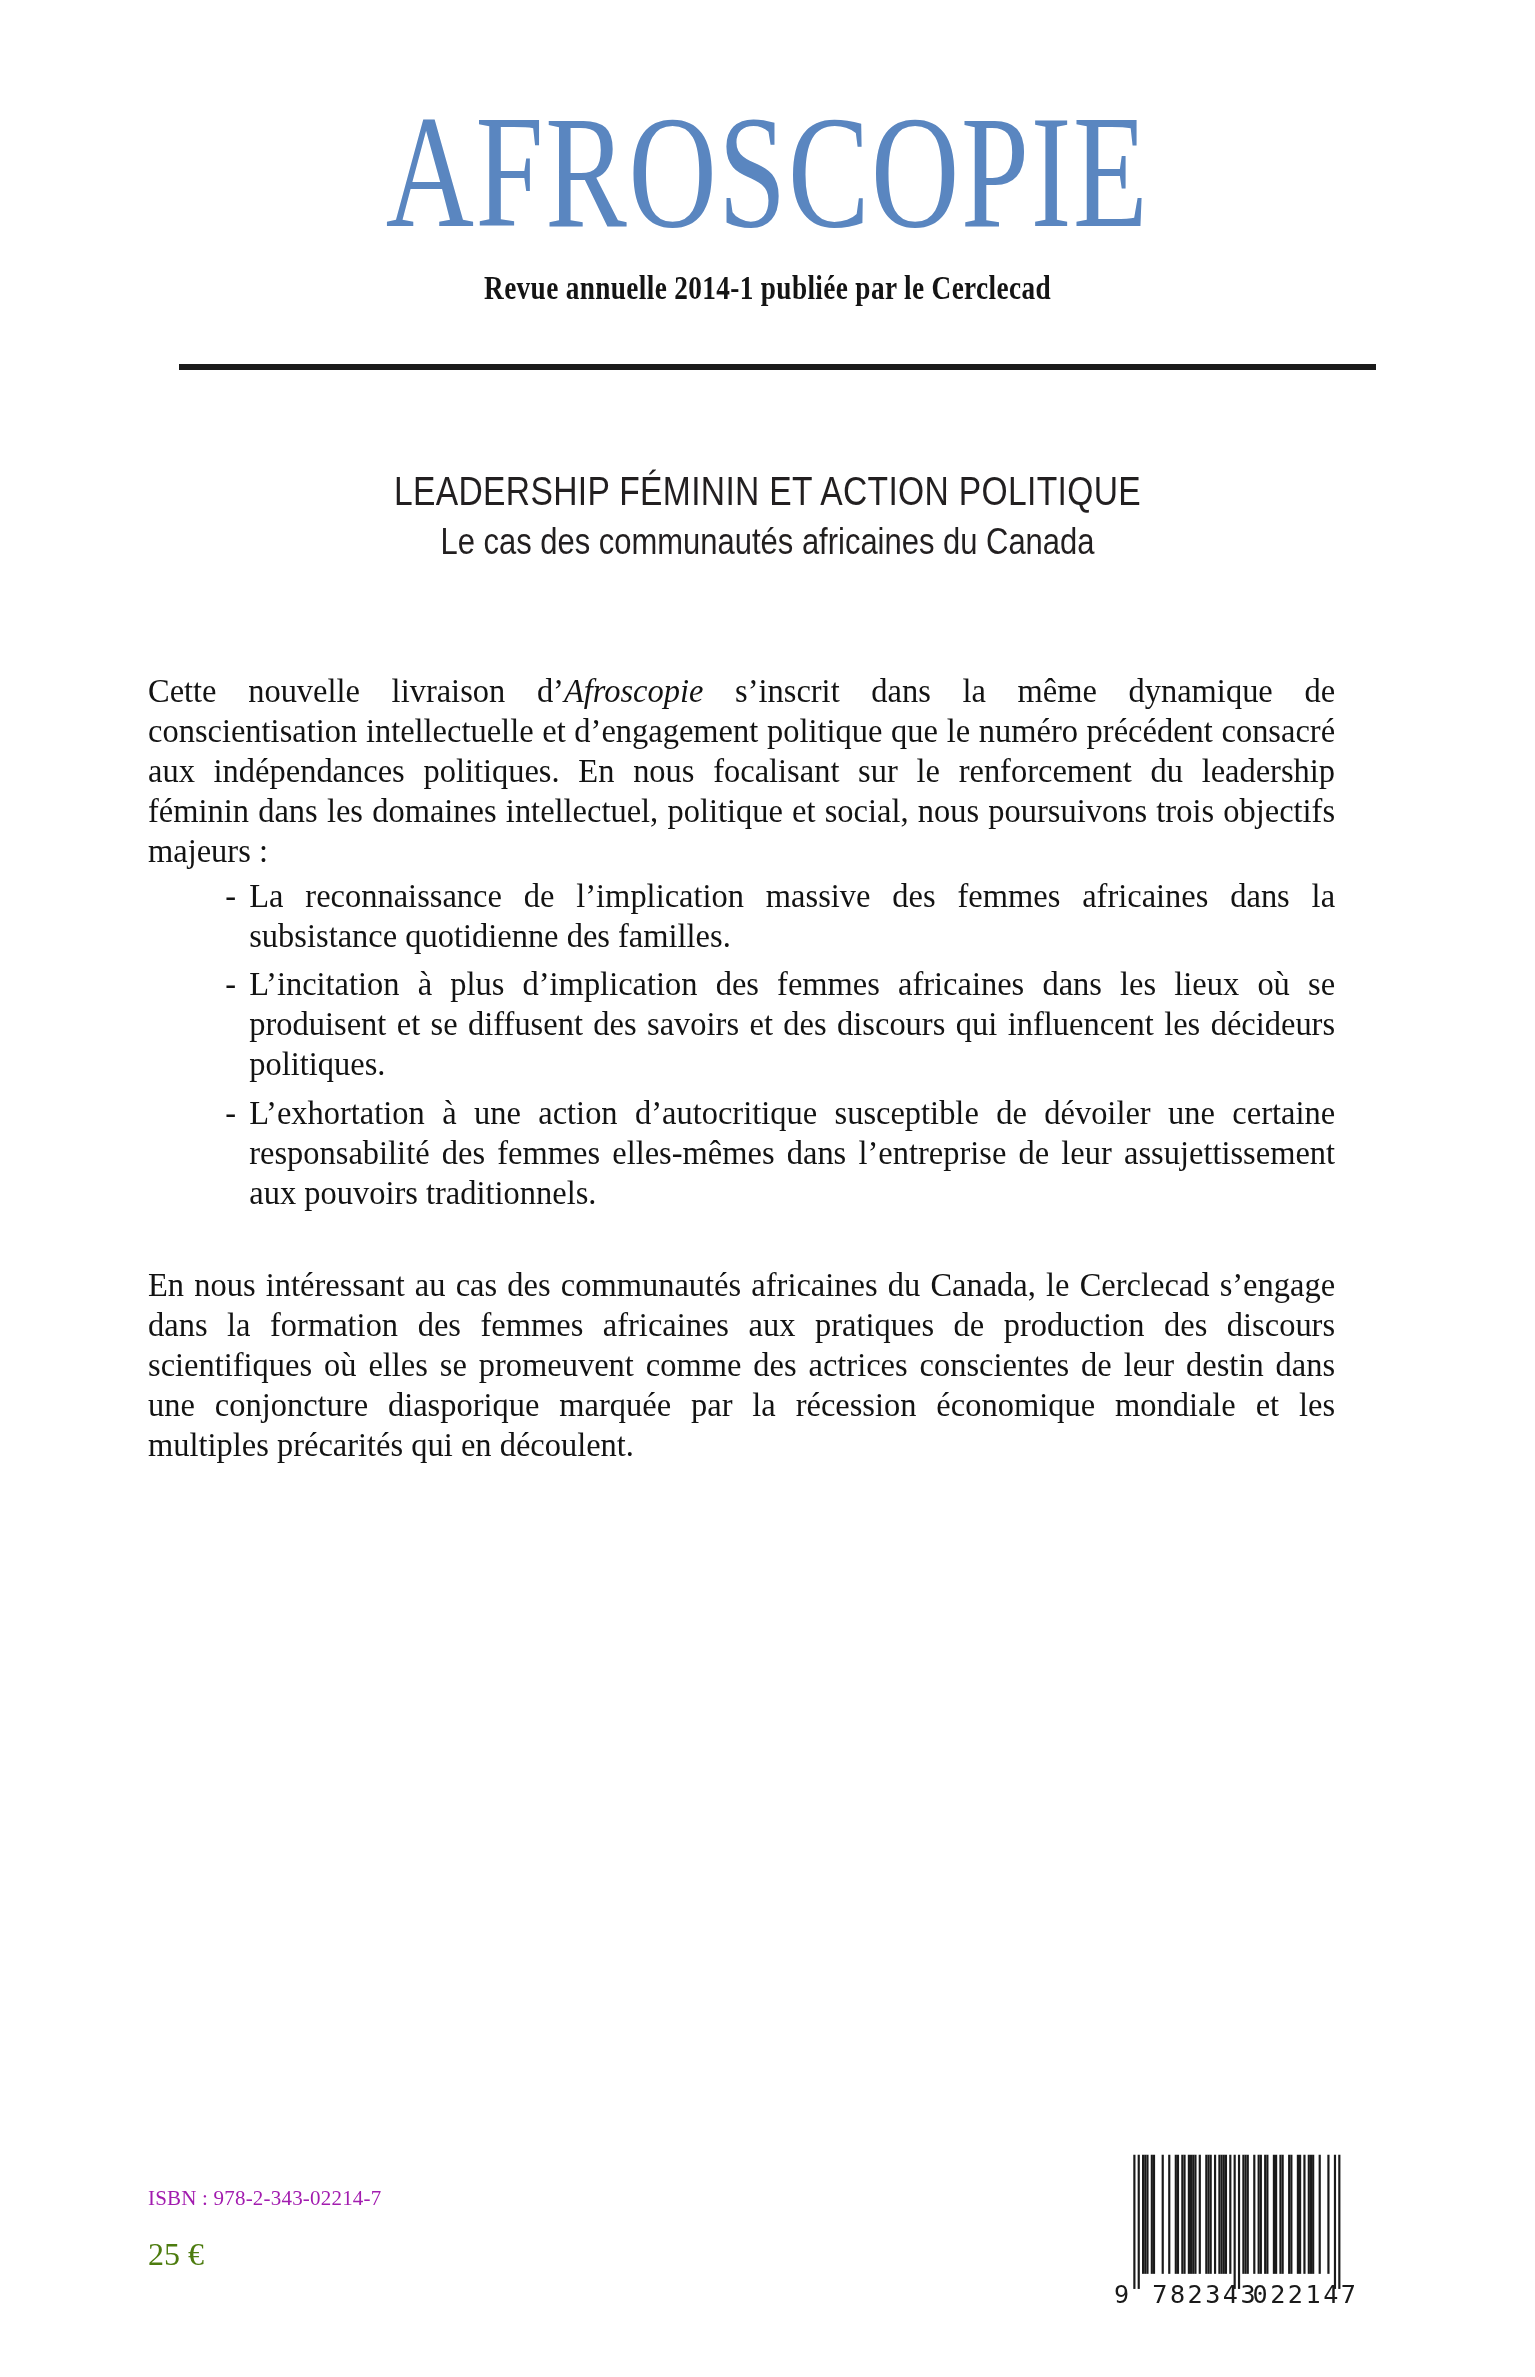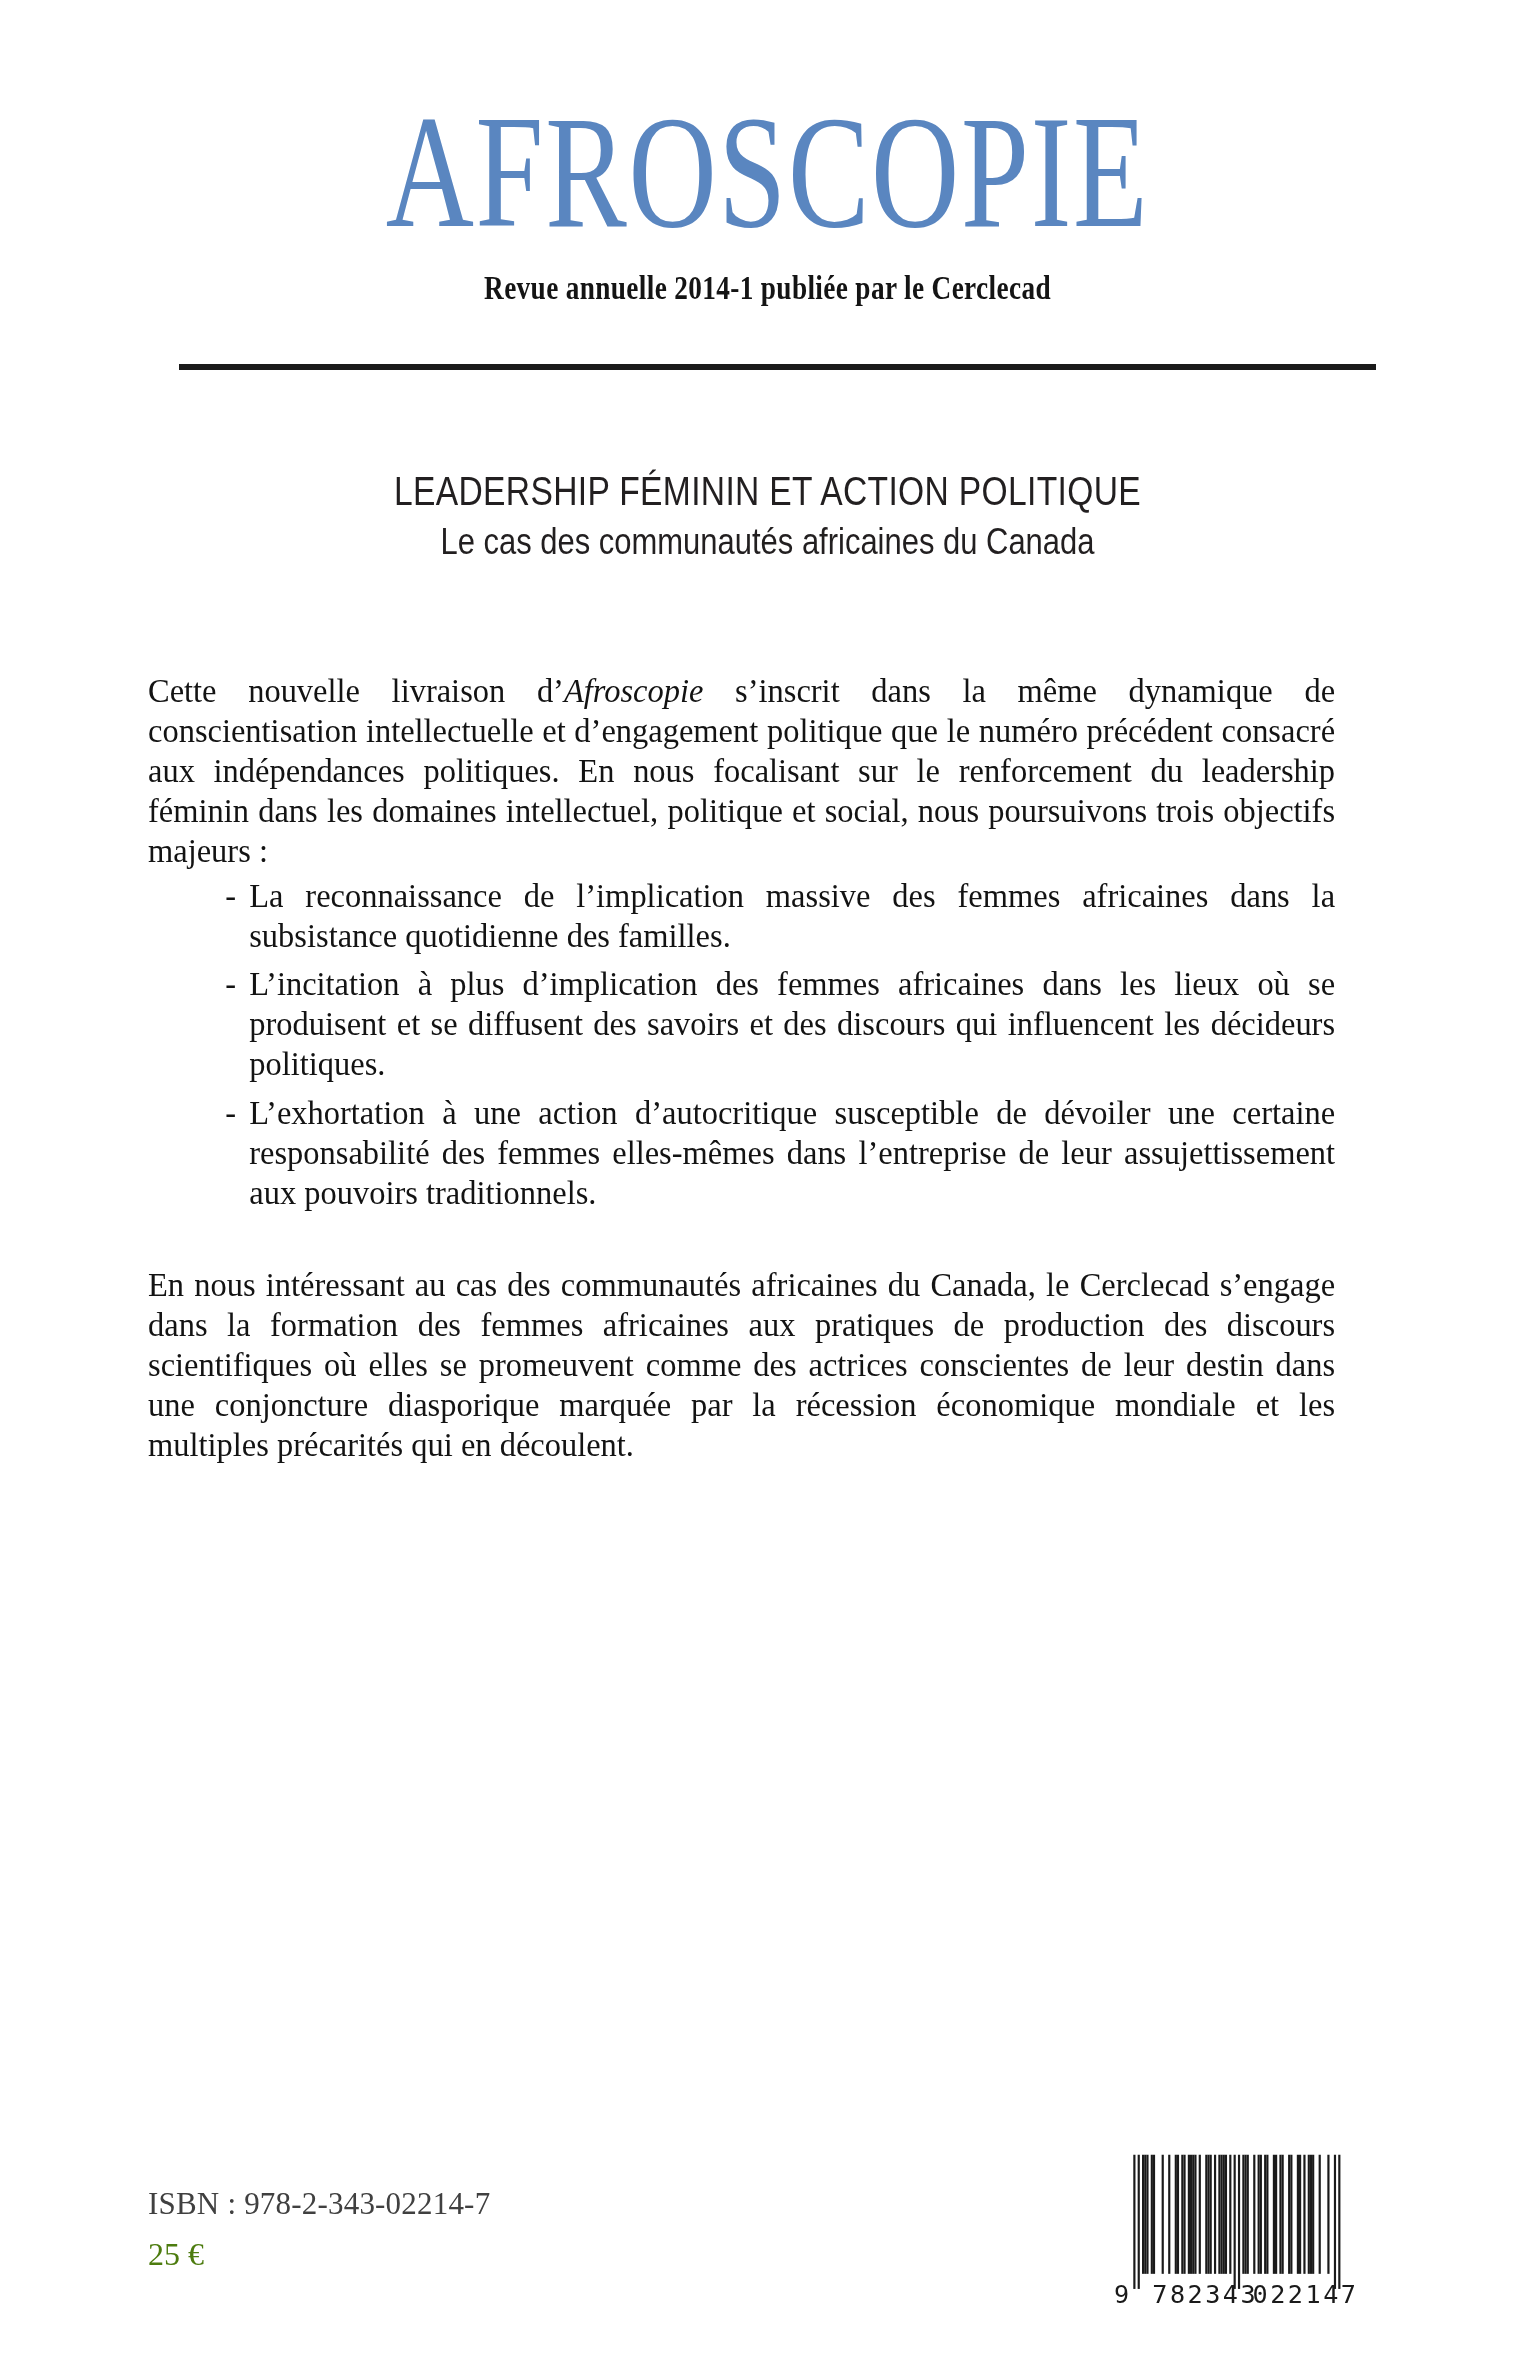--- a/index.html
+++ b/index.html
@@ -142,23 +142,23 @@
     text-align: justify;
     text-justify: inter-word;
   }
 
   
   .isbn {
     position: absolute;
     left: 148px;
     top: 2188px;
     font-family: "Liberation Serif", "DejaVu Serif", serif;
-    font-size: 31px;
+    font-size: 21px;
     line-height: 1.0;
-    color: #404040;
+    color: #a21caf;
     letter-spacing: 0.2px;
   }
   .price {
     position: absolute;
     left: 148px;
     top: 2238px;
     font-family: "Liberation Serif", "DejaVu Serif", serif;
     font-size: 32px;
     line-height: 1.0;
     color: #4d7c0f;

